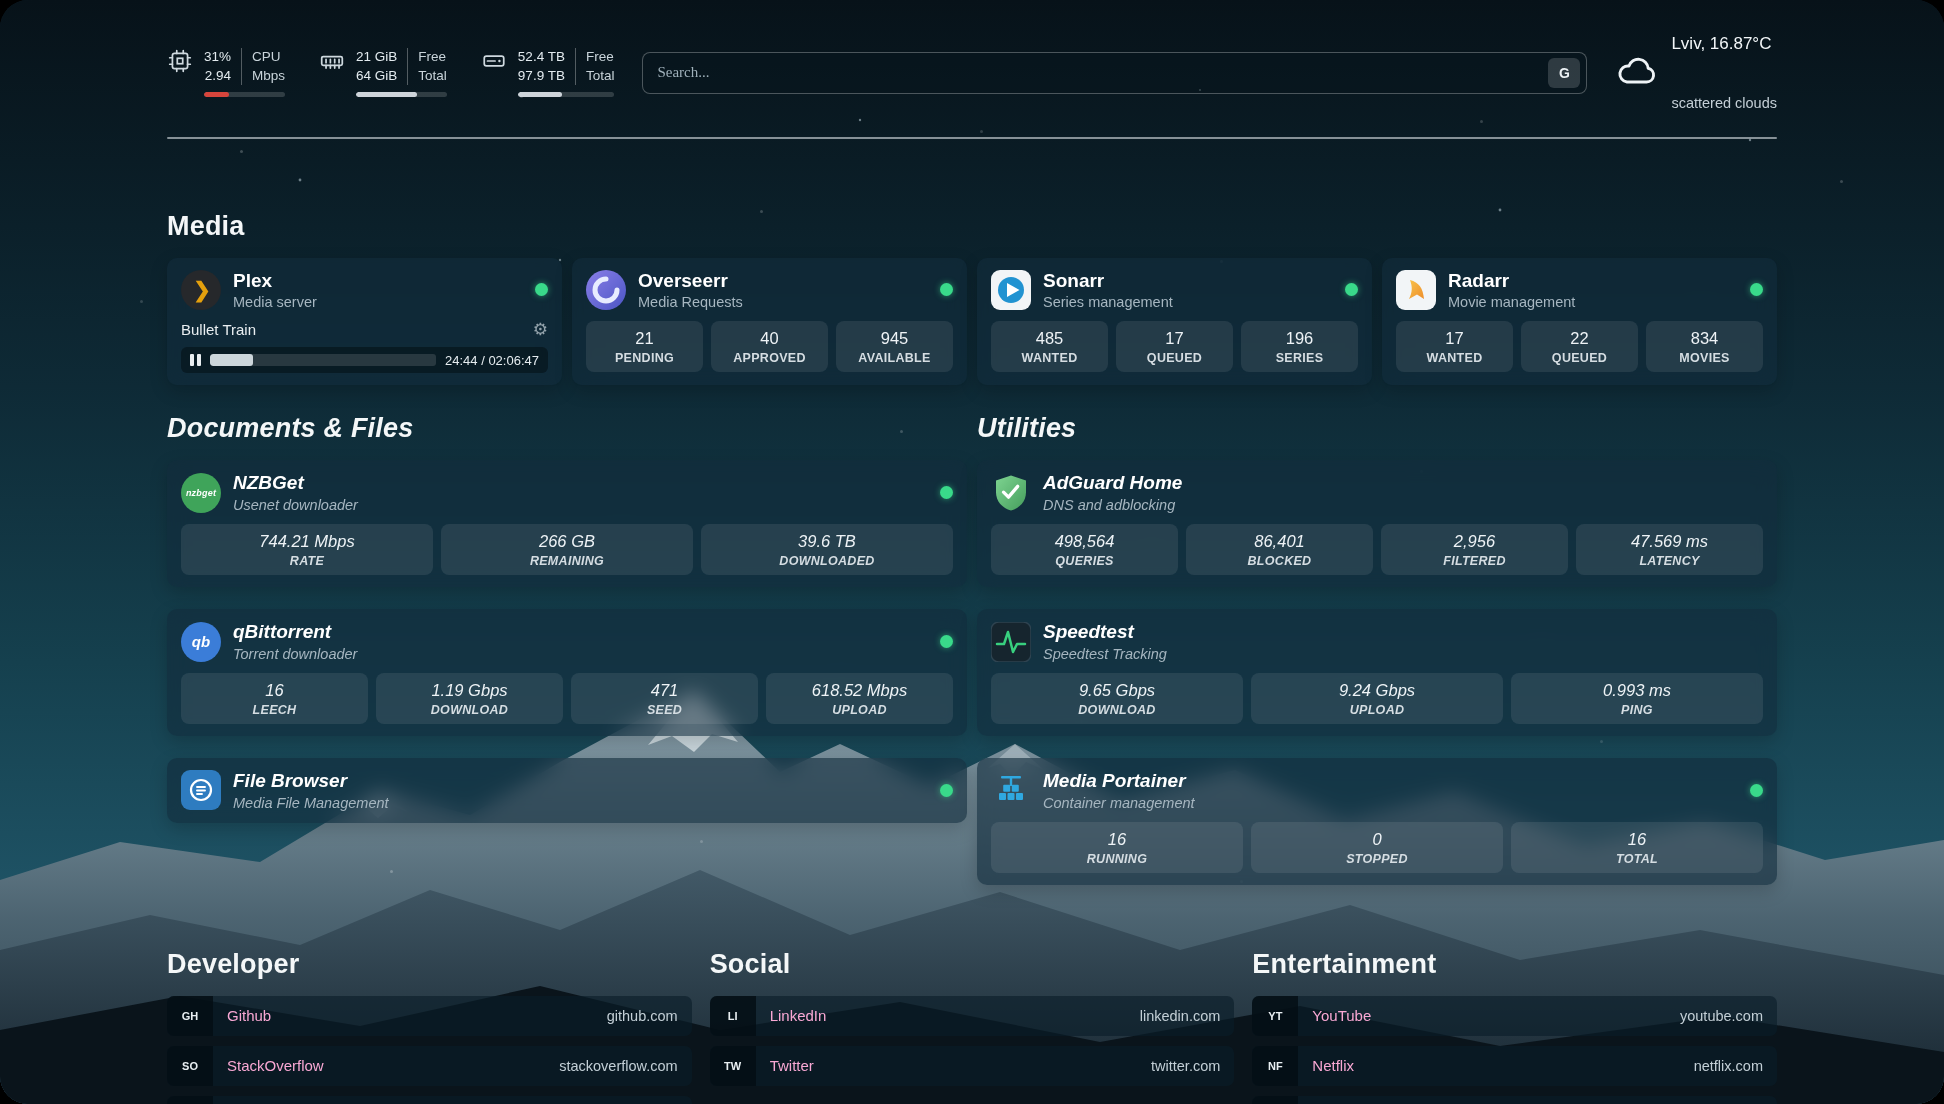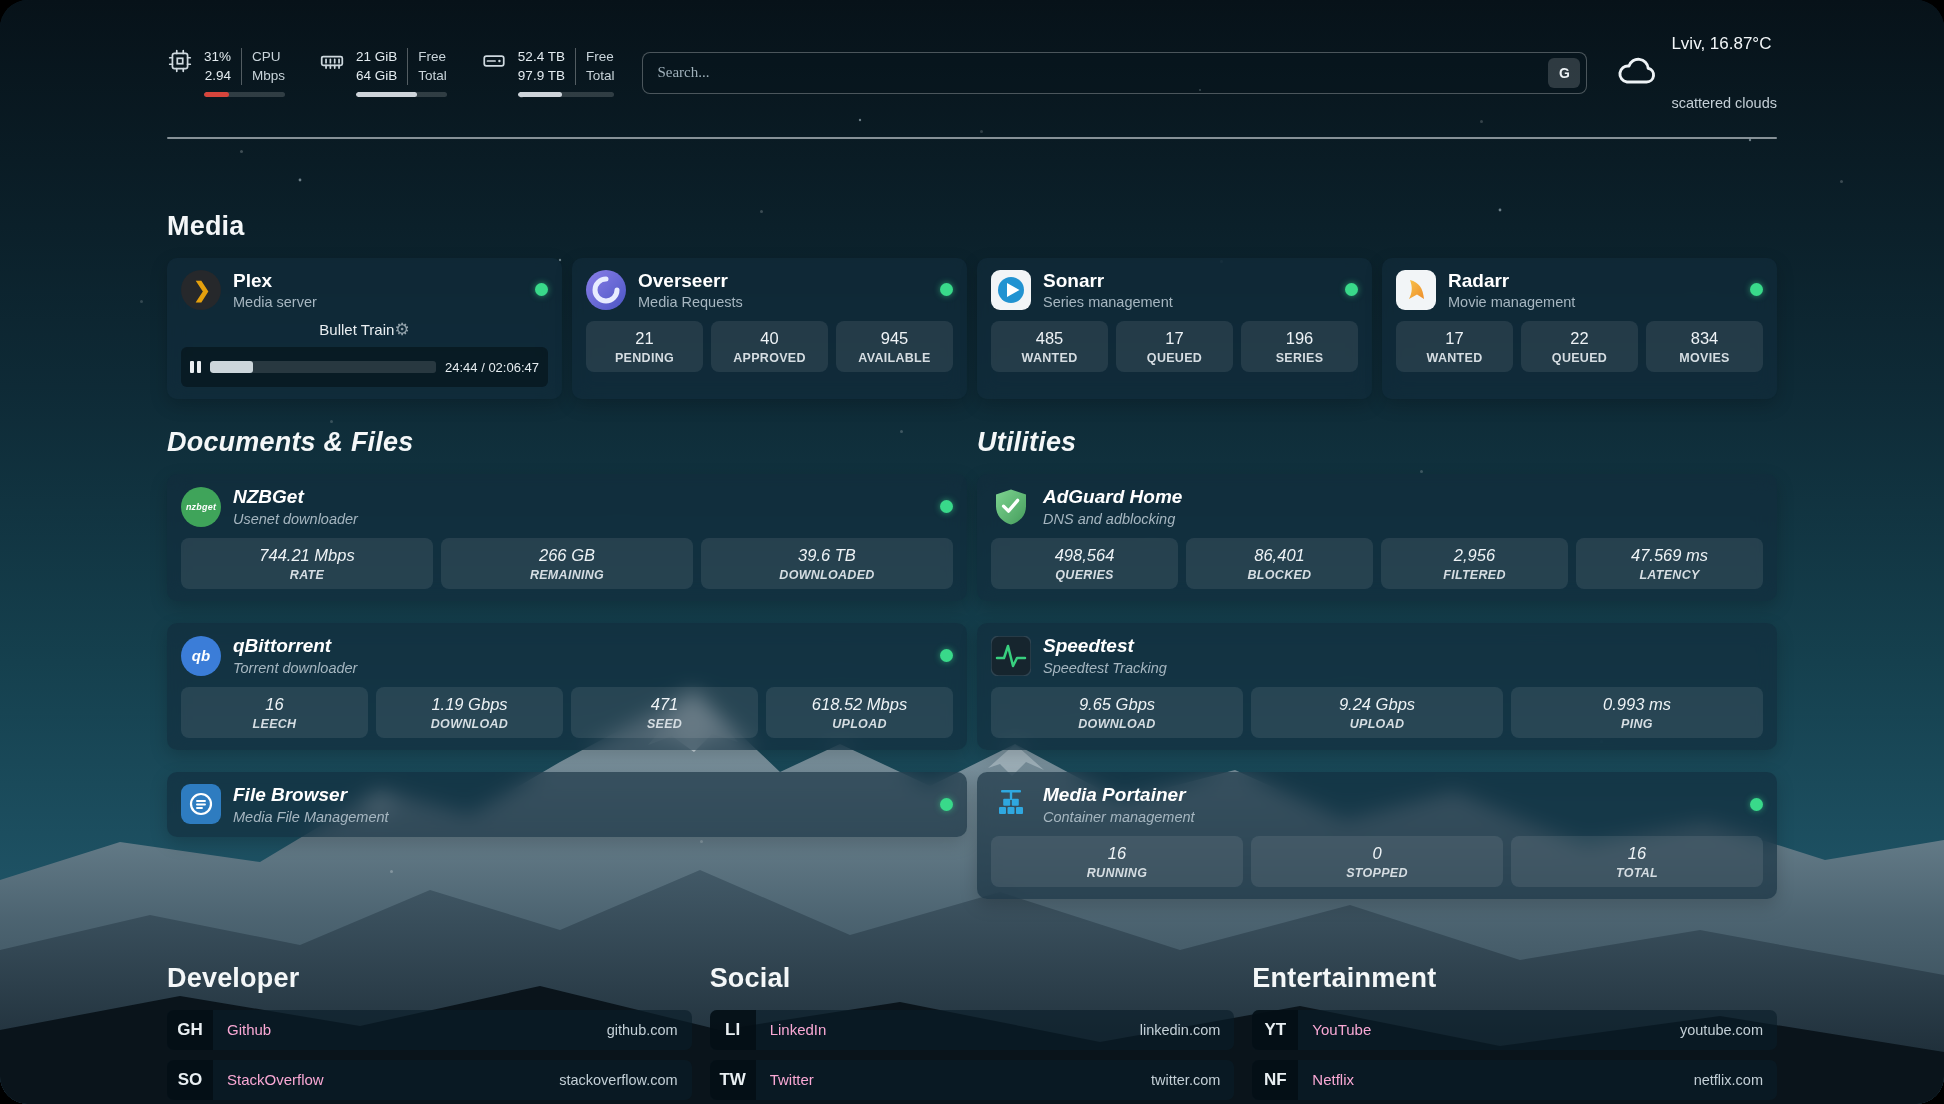--- a/index.html
+++ b/index.html
@@ -72,38 +72,38 @@
   .stat-label { font-size:12.5px; font-weight:700; color:#d5dde2; letter-spacing:.3px; margin-top:3px; white-space:nowrap; }
 
   
   .app-icon { flex:none; width:40px; height:40px; display:flex; align-items:center; justify-content:center; }
   .icon-circle { width:40px; height:40px; border-radius:50%; display:flex; align-items:center; justify-content:center; }
   .plex-circle { background:#26282b; color:#e5a00d; font-size:21px; font-weight:700; padding-left:2px; }
   .qb-circle { background:#3b7dd8; color:#fff; font-size:15px; font-weight:700; }
   .nzb-circle { background:#3fa45a; color:#fff; font-size:9px; font-weight:700; letter-spacing:.2px; }
 
   
-  .plex-sub { margin-top:11px; display:flex; justify-content:center; align-items:center; }
+  .plex-sub { margin-top:11px; display:flex; justify-content:space-between; align-items:center; }
   .now-playing { font-size:15px; color:#e9eef1; }
   .gear { font-size:17px; color:#93a2ab; cursor:pointer; line-height:1; }
-  .player { margin-top:9px; height:40px; background:rgba(4,14,20,.55); border-radius:6px;
+  .player { margin-top:9px; height:26px; background:rgba(4,14,20,.55); border-radius:6px;
     display:flex; align-items:center; gap:9px; padding:0 9px; }
   .pause { display:inline-flex; gap:3.5px; cursor:pointer; }
   .pause i { display:block; width:3.5px; height:12px; background:#e9eef1; border-radius:1px; }
   .ptrack { flex:1; height:12px; border-radius:3px; background:rgba(255,255,255,.13); overflow:hidden; }
   .pfill { height:100%; background:#ccd6db; border-radius:3px; }
   .ptime { font-size:13px; color:#e6edf0; white-space:nowrap; }
 
   
   .three-col { margin-top:64px; display:grid; grid-template-columns:repeat(3,1fr); gap:18px; align-items:start; }
   .bm-stack { display:flex; flex-direction:column; gap:10px; }
   .bm-row { display:flex; align-items:center; height:40px; background:rgba(10,29,40,.62); border-radius:7px;
     overflow:hidden; cursor:pointer; }
   .bm-abbr { flex:none; width:46px; height:100%; background:rgba(4,13,19,.82); display:flex; align-items:center;
-    justify-content:center; font-size:17px; font-weight:700; color:#e9eff2; }
+    justify-content:center; font-size:11px; font-weight:700; color:#e9eff2; }
   .bm-name { margin-left:14px; font-size:15px; color:#f9a8d4; }
   .bm-url { margin-left:auto; margin-right:14px; font-size:14.5px; color:#c3cfd6; }
 </style>
 </head>
 <body>
 
 <div class="frame">
 
   <svg class="bg" viewBox="0 0 1944 1104" preserveAspectRatio="none">
     <defs>

